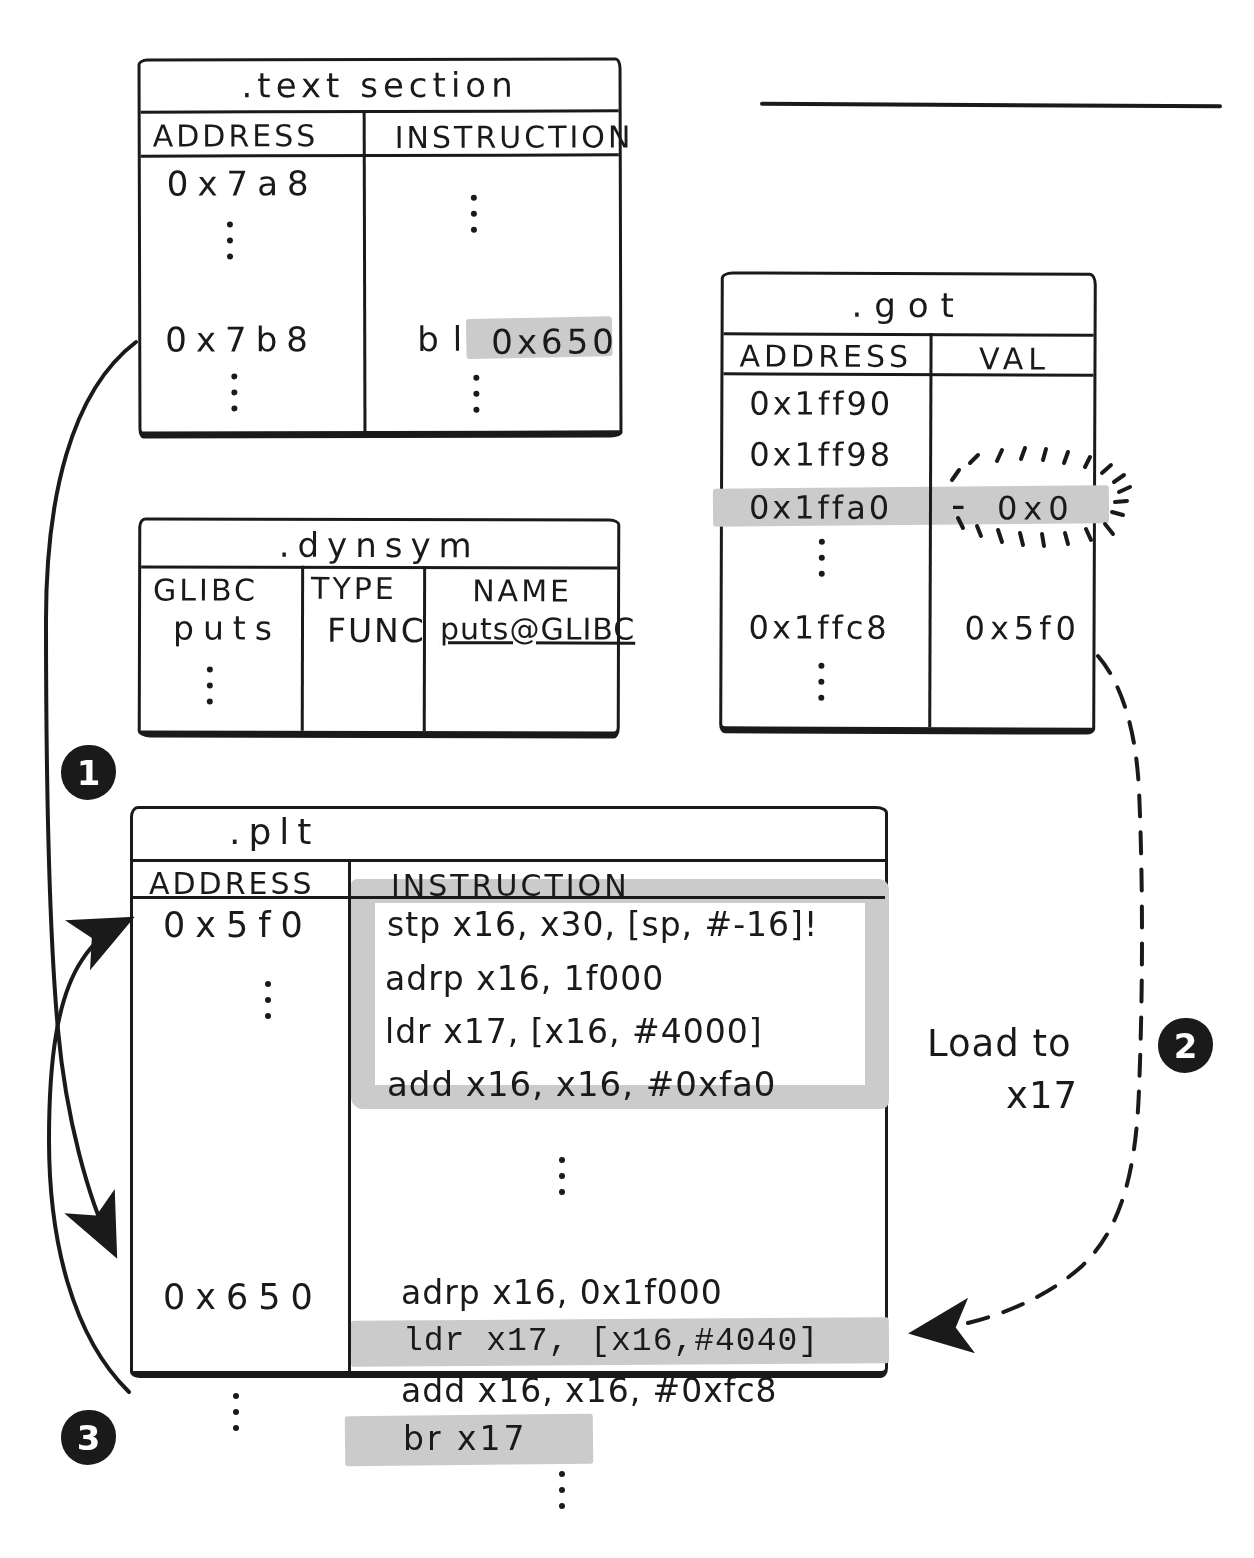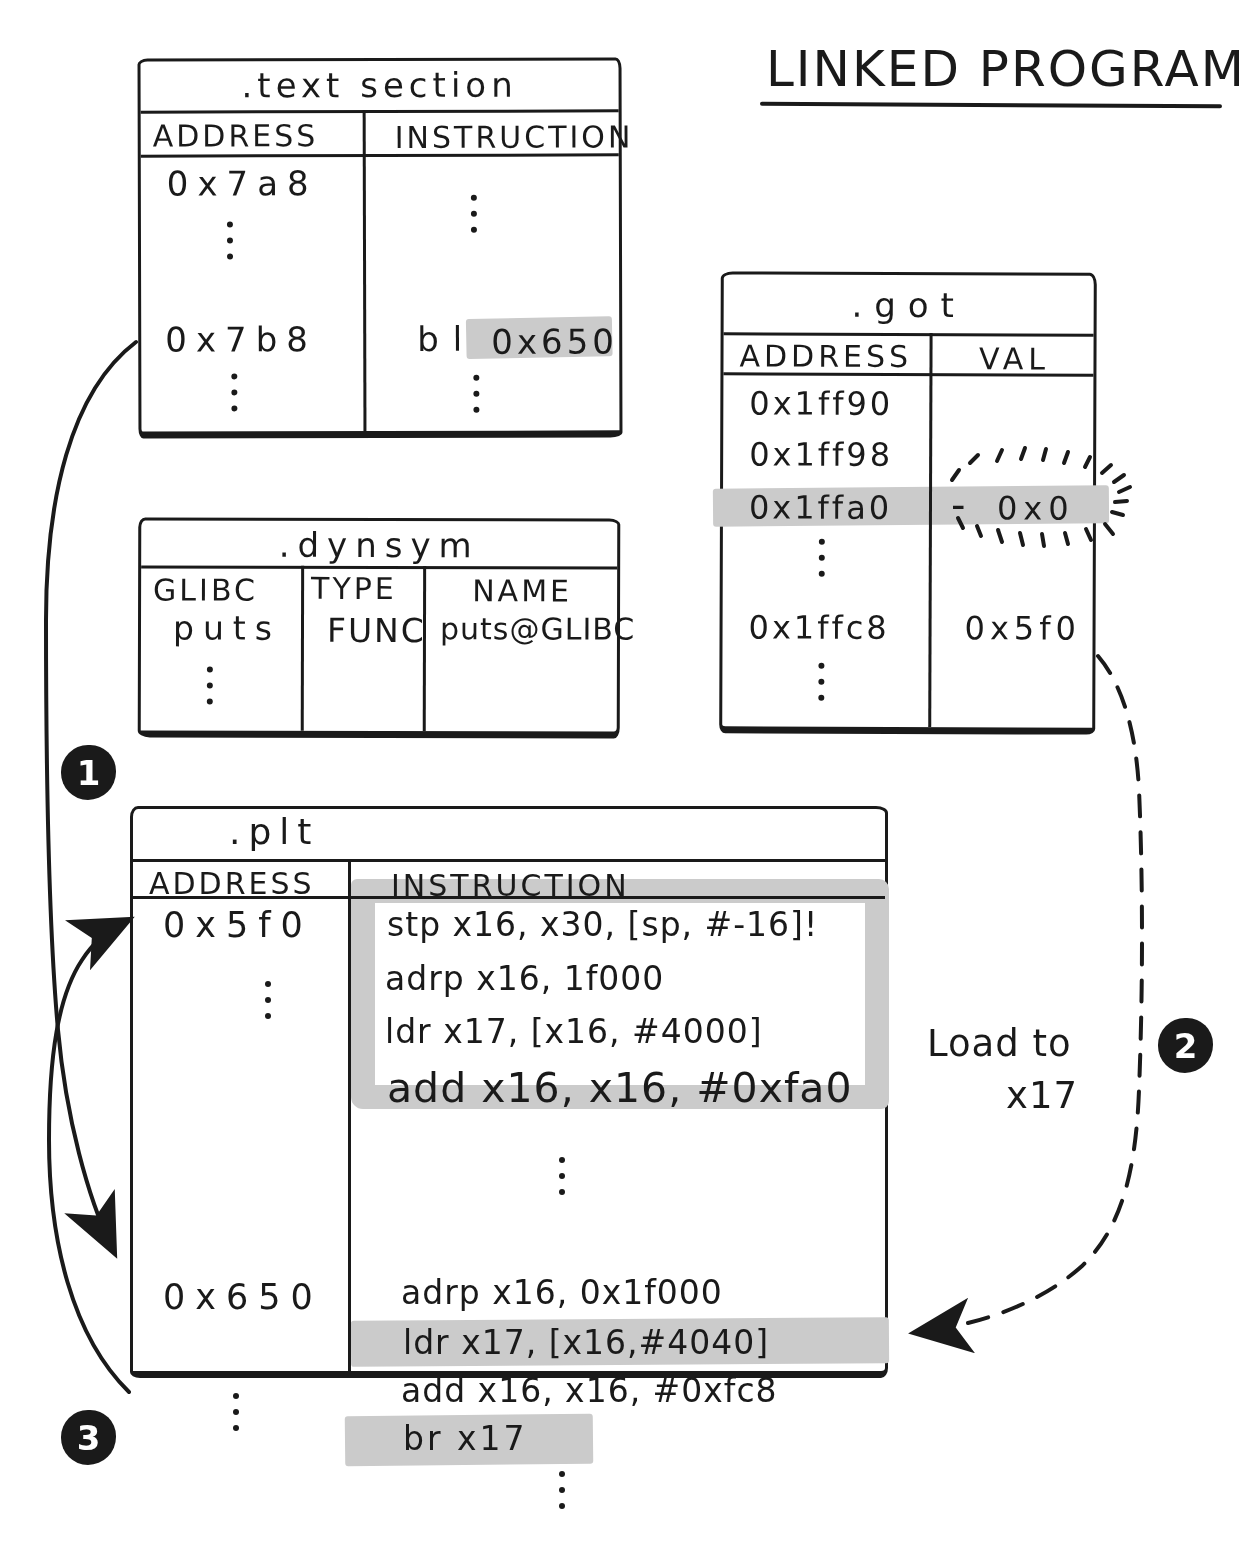--- a/index.html
+++ b/index.html
@@ -39,21 +39,20 @@
   .page-title { position:absolute; font-size:50px; letter-spacing:2px; white-space:nowrap; }
   .title-underline { position:absolute; height:4px; background:var(--ink); transform:rotate(0.3deg); border-radius:2px; }
   .loadlbl { position:absolute; font-size:37px; white-space:nowrap; z-index:8; letter-spacing:1px; }
   .z1 { z-index:1; } .z2 { z-index:2; }
 </style>
 </head>
 <body>
 
 <div id="canvas">
 
-  <div class="page-title" style="left:766px; top:40px;">LINKED PROGRAM</div>
   <div class="title-underline" style="left:760px; top:103px; width:462px;"></div>
 
   <div class="tbl r1" style="left:138px; top:58px; width:484px; height:380px;">
     <div class="t-title" style="top:4px;">.text section</div>
     <div class="hline" style="top:49px;"></div>
     <div class="vline" style="left:222px; top:49px; bottom:0;"></div>
     <div class="hdr" style="left:12px; top:57px;">ADDRESS</div>
     <div class="hdr" style="left:254px; top:59px;">INSTRUCTION</div>
     <div class="hline" style="top:93px;"></div>
 
@@ -89,21 +88,21 @@
     <div class="t-title" style="top:4px; letter-spacing:8px;">.dynsym</div>
     <div class="hline" style="top:45px;"></div>
     <div class="vline" style="left:160px; top:45px; bottom:0;"></div>
     <div class="vline" style="left:282px; top:45px; bottom:0;"></div>
     <div class="hdr" style="left:12px; top:52px;">GLIBC</div>
     <div class="hdr" style="left:170px; top:50px;">TYPE</div>
     <div class="hdr" style="left:282px; top:52px; width:198px; text-align:center;">NAME</div>
 
     <div class="cell" style="left:20px; top:88px; font-size:33px; letter-spacing:9px;">puts</div>
     <div class="cell" style="left:174px; top:90px; font-size:33px; letter-spacing:2px;">FUNC</div>
-    <div class="cell" style="left:287px; top:90px; font-size:30px; letter-spacing:1px;">puts@GLIBC</div>
+    <div class="cell" style="left:287px; top:90px; font-size:30px; letter-spacing:1px;text-decoration:underline;">puts@GLIBC</div>
     <div class="vdots" style="left:66px; top:146px;">
         <i></i>
         <i></i>
         <i></i>
       </div>
   </div>
 
   <div class="tbl r3" style="left:720px; top:272px; width:376px; height:462px;">
     <div class="t-title" style="top:10px; letter-spacing:12px;">.got</div>
     <div class="hline z2" style="top:58px;"></div>
@@ -141,37 +140,37 @@
     <div class="gframe" style="left:218px; top:70px; width:538px; height:230px;"></div>
     <div class="vline z2" style="left:215px; top:50px; bottom:0;"></div>
     <div class="hdr z2" style="left:16px; top:57px;">ADDRESS</div>
     <div class="hdr z2" style="left:258px; top:59px;">INSTRUCTION</div>
     <div class="hline z2" style="top:87px;"></div>
 
     <div class="cell z2" style="left:18px; top:96px; font-size:35px; letter-spacing:10px;">0x5f0</div>
     <div class="cell z2" style="left:242px; top:96px; font-size:33px; letter-spacing:1px;">stp x16, x30, [sp, #-16]!</div>
     <div class="cell z2" style="left:240px; top:150px; font-size:33px; letter-spacing:1px;">adrp x16, 1f000</div>
     <div class="cell z2" style="left:240px; top:203px; font-size:33px; letter-spacing:1px;">ldr x17, [x16, #4000]</div>
-    <div class="cell z2" style="left:242px; top:255px; font-size:41px; letter-spacing:1px;">add x16, x16, #0xfa0</div>
+    <div class="cell z2" style="left:242px; top:255px; font-size:34px; letter-spacing:1px;">add x16, x16, #0xfa0</div>
     <div class="vdots z2" style="left:132px; top:172px;">
         <i></i>
         <i></i>
         <i></i>
       </div>
 
     <div class="vdots z2" style="left:426px; top:348px;">
         <i></i>
         <i></i>
         <i></i>
       </div>
 
     <div class="cell z2" style="left:18px; top:468px; font-size:35px; letter-spacing:10px;">0x650</div>
     <div class="cell z2" style="left:256px; top:464px; font-size:33px; letter-spacing:1px;">adrp x16, 0x1f000</div>
     <div class="hlband z1" style="left:218px; top:510px; width:538px; height:46px; transform:rotate(-0.4deg); border-radius:3px;"></div>
-    <div class="cell z2" style="left:258px; top:514px; font-size:33px; letter-spacing:1px;">ldr x17, [x16,#4040]</div>
+    <div class="cell z2" style="left:258px; top:514px; font-size:33px; letter-spacing:1px;font-family:Liberation Mono, monospace;">ldr x17, [x16,#4040]</div>
     <div class="cell z2" style="left:256px; top:562px; font-size:33px; letter-spacing:1px;">add x16, x16, #0xfc8</div>
     <div class="hlband z1" style="left:212px; top:606px; width:248px; height:50px; transform:rotate(-0.6deg); border-radius:3px;"></div>
     <div class="cell z2" style="left:258px; top:610px; font-size:33px; letter-spacing:3px;">br x17</div>
     <div class="vdots z2" style="left:100px; top:584px;">
         <i></i>
         <i></i>
         <i></i>
       </div>
     <div class="vdots z2" style="left:426px; top:662px;">
         <i></i>

